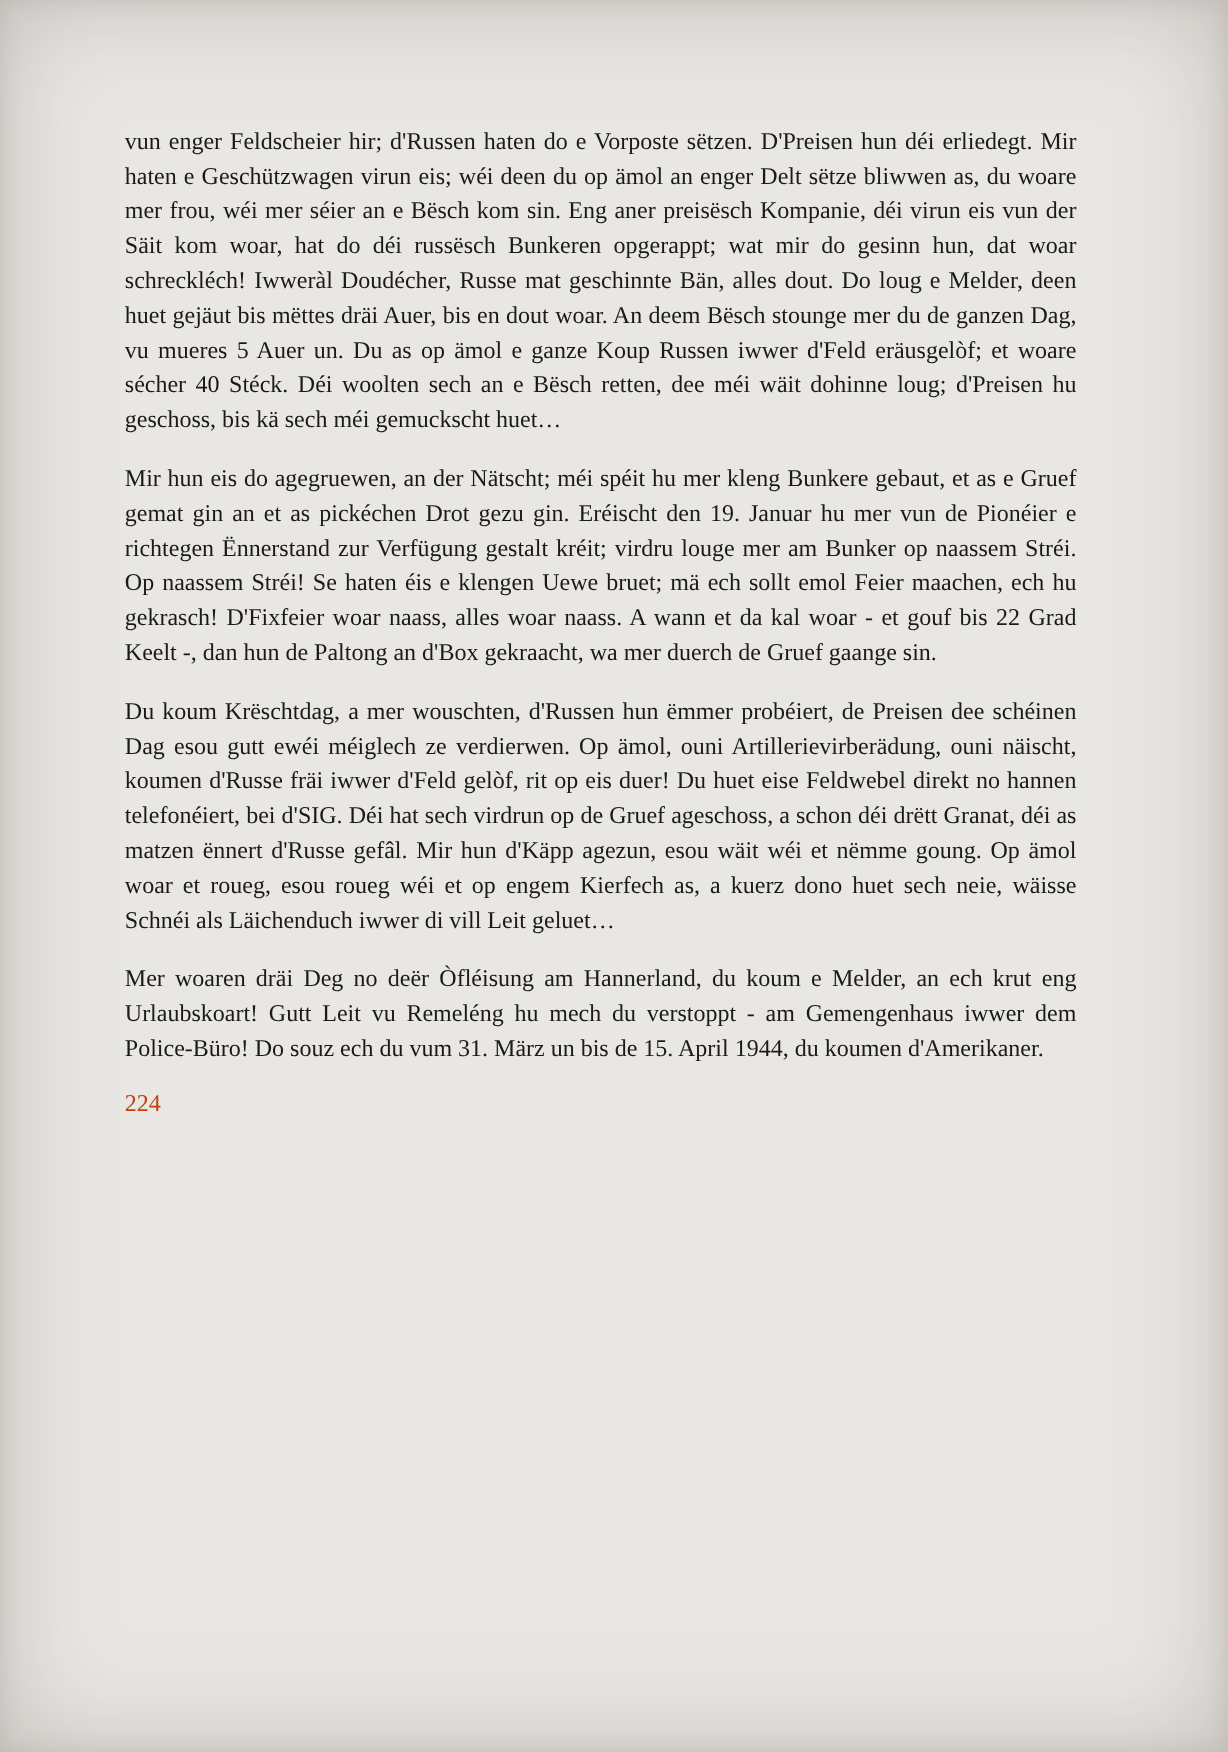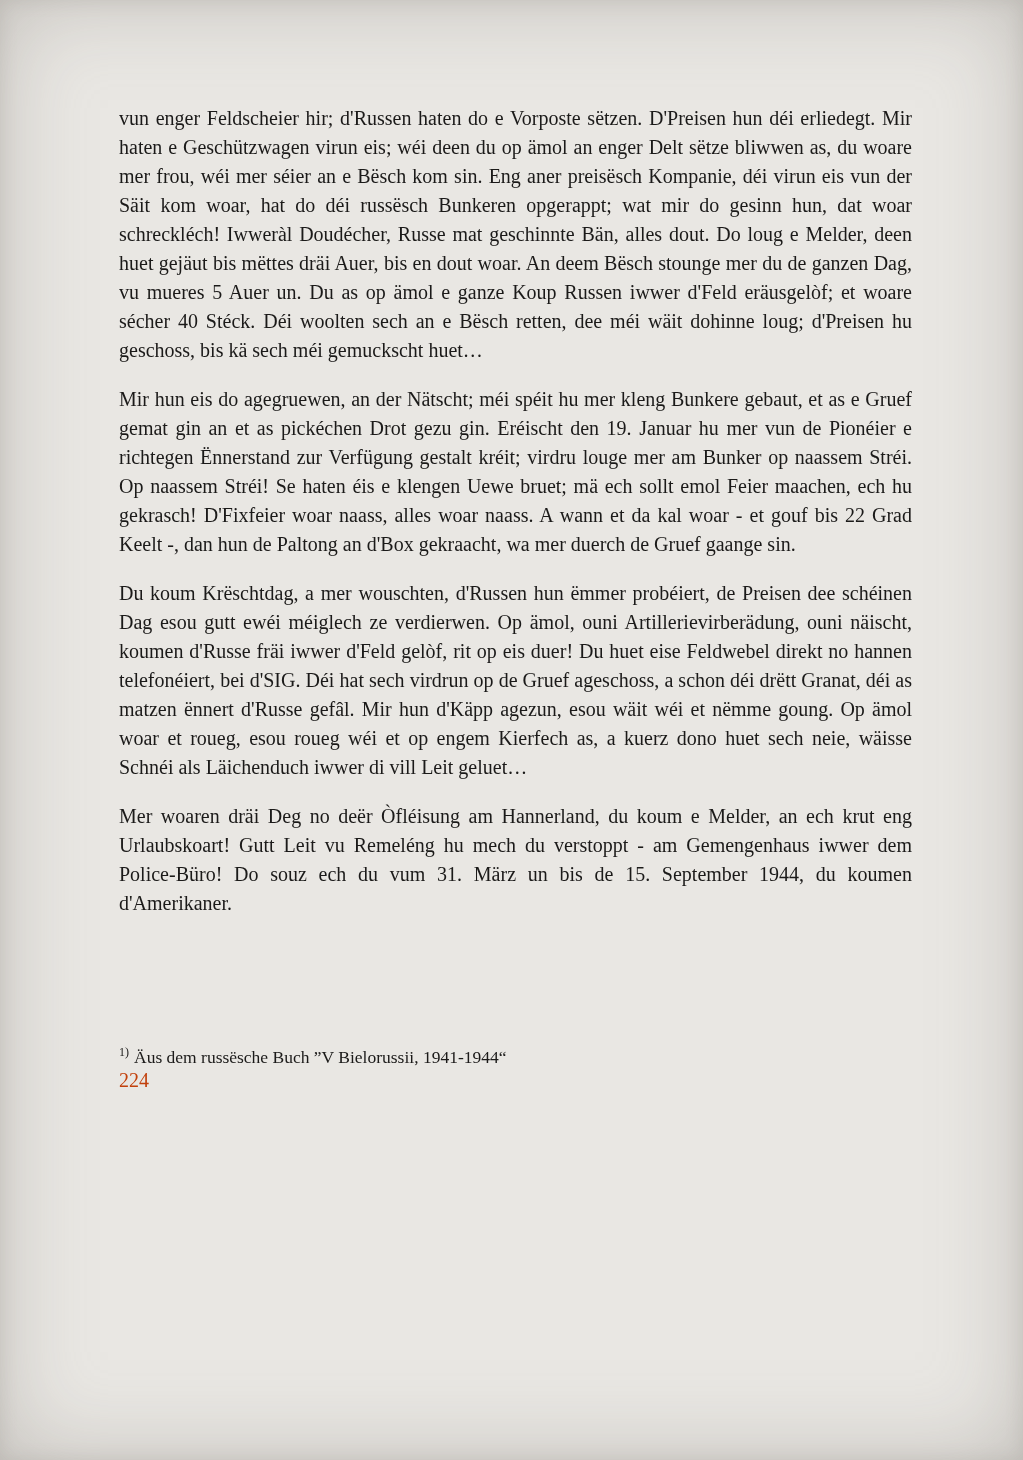--- a/index.html
+++ b/index.html
@@ -16,21 +16,21 @@
     color: #181716;
   }
   .scan-vignette {
     position: absolute;
     inset: 0;
     pointer-events: none;
     box-shadow: inset 0 0 90px rgba(120,115,108,0.35), inset 0 0 18px rgba(120,115,108,0.18);
   }
   .page {
     position: absolute;
-    left: 119px;
+    left: 104px;
     top: 104px;
     width: 793px;
   }
   .text-block p {
     margin: 0 0 20px 0;
     font-size: 20px;
     line-height: 29px;
     text-align: justify;
     color: #1b1a19;
   }
@@ -54,21 +54,18 @@
 </head>
 <body>
 
 <div class="scan-vignette"></div>
 
 <div class="page">
   <div class="text-block">
     <p>vun enger Feldscheier hir; d'Russen haten do e Vorposte sëtzen. D'Preisen hun déi erliedegt. Mir haten e Geschützwagen virun eis; wéi deen du op ämol an enger Delt sëtze bliwwen as, du woare mer frou, wéi mer séier an e Bësch kom sin. Eng aner preisësch Kompanie, déi virun eis vun der Säit kom woar, hat do déi russësch Bunkeren opgerappt; wat mir do gesinn hun, dat woar schreckléch! Iwweràl Doudécher, Russe mat geschinnte Bän, alles dout. Do loug e Melder, deen huet gejäut bis mëttes dräi Auer, bis en dout woar. An deem Bësch stounge mer du de ganzen Dag, vu mueres 5 Auer un. Du as op ämol e ganze Koup Russen iwwer d'Feld eräusgelòf; et woare sécher 40 Stéck. Déi woolten sech an e Bësch retten, dee méi wäit dohinne loug; d'Preisen hu geschoss, bis kä sech méi gemuckscht huet…</p>
     <p>Mir hun eis do agegruewen, an der Nätscht; méi spéit hu mer kleng Bunkere gebaut, et as e Gruef gemat gin an et as pickéchen Drot gezu gin. Eréischt den 19. Januar hu mer vun de Pionéier e richtegen Ënnerstand zur Verfügung gestalt kréit; virdru louge mer am Bunker op naassem Stréi. Op naassem Stréi! Se haten éis e klengen Uewe bruet; mä ech sollt emol Feier maachen, ech hu gekrasch! D'Fixfeier woar naass, alles woar naass. A wann et da kal woar - et gouf bis 22 Grad Keelt -, dan hun de Paltong an d'Box gekraacht, wa mer duerch de Gruef gaange sin.</p>
     <p>Du koum Krëschtdag, a mer wouschten, d'Russen hun ëmmer probéiert, de Preisen dee schéinen Dag esou gutt ewéi méiglech ze verdierwen. Op ämol, ouni Artillerievirberädung, ouni näischt, koumen d'Russe fräi iwwer d'Feld gelòf, rit op eis duer! Du huet eise Feldwebel direkt no hannen telefonéiert, bei d'SIG. Déi hat sech virdrun op de Gruef ageschoss, a schon déi drëtt Granat, déi as matzen ënnert d'Russe gefâl. Mir hun d'Käpp agezun, esou wäit wéi et nëmme goung. Op ämol woar et roueg, esou roueg wéi et op engem Kierfech as, a kuerz dono huet sech neie, wäisse Schnéi als Läichenduch iwwer di vill Leit geluet…</p>
-    <p>Mer woaren dräi Deg no deër Òfléisung am Hannerland, du koum e Melder, an ech krut eng Urlaubskoart! Gutt Leit vu Remeléng hu mech du verstoppt - am Gemengenhaus iwwer dem Police-Büro! Do souz ech du vum 31. März un bis de 15. September 1944, du koumen d'Amerikaner.</p>
+    <p>Mer woaren dräi Deg no deër Òfléisung am Hannerland, du koum e Melder, an ech krut eng Urlaubskoart! Gutt Leit vu Remeléng hu mech du verstoppt - am Gemengenhaus iwwer dem Police-Büro! Do souz ech du vum 31. März un bis de 15. April 1944, du koumen d'Amerikaner.</p>
   </div>
 
-  <div class="footnote">
-    <span class="fn-marker">1)</span><span>Äus dem russësche Buch ”V Bielorussii, 1941-1944“</span>
-  </div>
 
   <div class="page-number">224</div>
 </div>
 
 </body></html>

